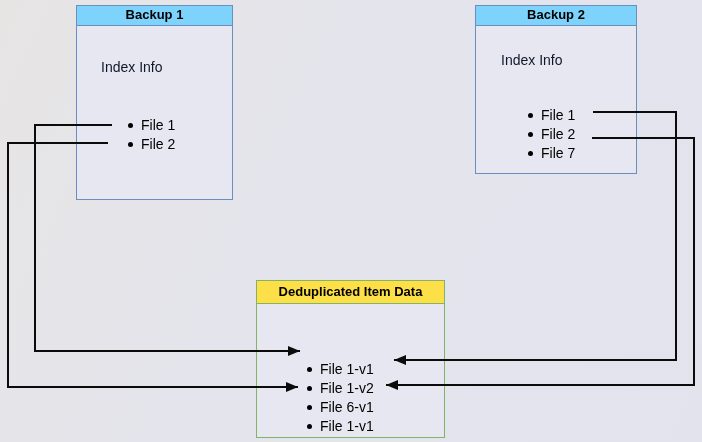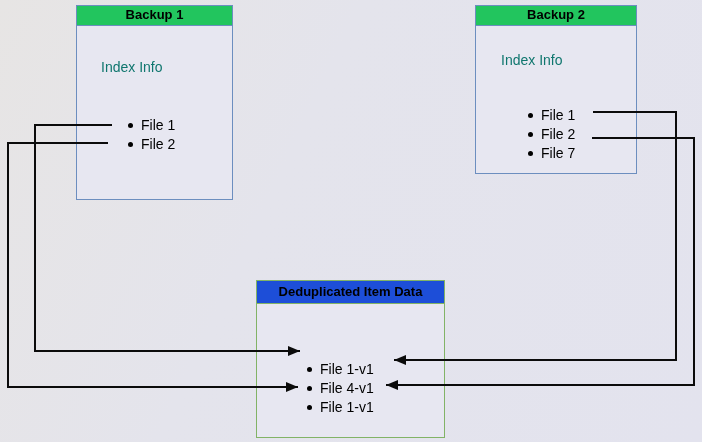--- a/index.html
+++ b/index.html
@@ -22,35 +22,35 @@
   .node.blue  { border: 1.5px solid #6c8ebf; }
   .node.green { border: 1.5px solid #82b366; }
   .node-header {
     box-sizing: border-box;
     text-align: center;
     font-weight: bold;
     font-size: 13px;
     color: #000;
   }
   .blue .node-header {
-    background: #22c55e;
+    background: #7dd3fc;
     border-bottom: 1.5px solid #6c8ebf;
     height: 20px;
     line-height: 18px;
   }
   .green .node-header {
-    background: #1d4ed8;
+    background: #fde047;
     border-bottom: 1.5px solid #82b366;
     height: 23px;
     line-height: 21px;
   }
   .node-label {
     position: absolute;
     font-size: 14px;
-    color: #0f766e;
+    color: #0f172a;
     white-space: nowrap;
   }
   ul.file-list {
     position: absolute;
     margin: 0;
     padding: 0;
     list-style: none;
   }
   ul.file-list li {
     position: relative;
@@ -116,21 +116,22 @@
       <li>File 1</li>
       <li>File 2</li>
       <li>File 7</li>
     </ul>
   </div>
 
   <div class="node green" id="node-dedup">
     <div class="node-header">Deduplicated Item Data</div>
     <ul class="file-list" id="dedup-items">
       <li>File 1-v1</li>
-      <li>File 4-v1</li>
+      <li>File 1-v2</li>
+      <li>File 6-v1</li>
       <li>File 1-v1</li>
     </ul>
   </div>
 
   <svg class="connector-layer" viewBox="0 0 702 442">
     <defs>
       <marker id="arrow" markerUnits="userSpaceOnUse" markerWidth="14" markerHeight="10" refX="12" refY="5" orient="auto">
         <path d="M0,0 L12,5 L0,10 Z" fill="#0b0b0b"></path>
       </marker>
     </defs>

